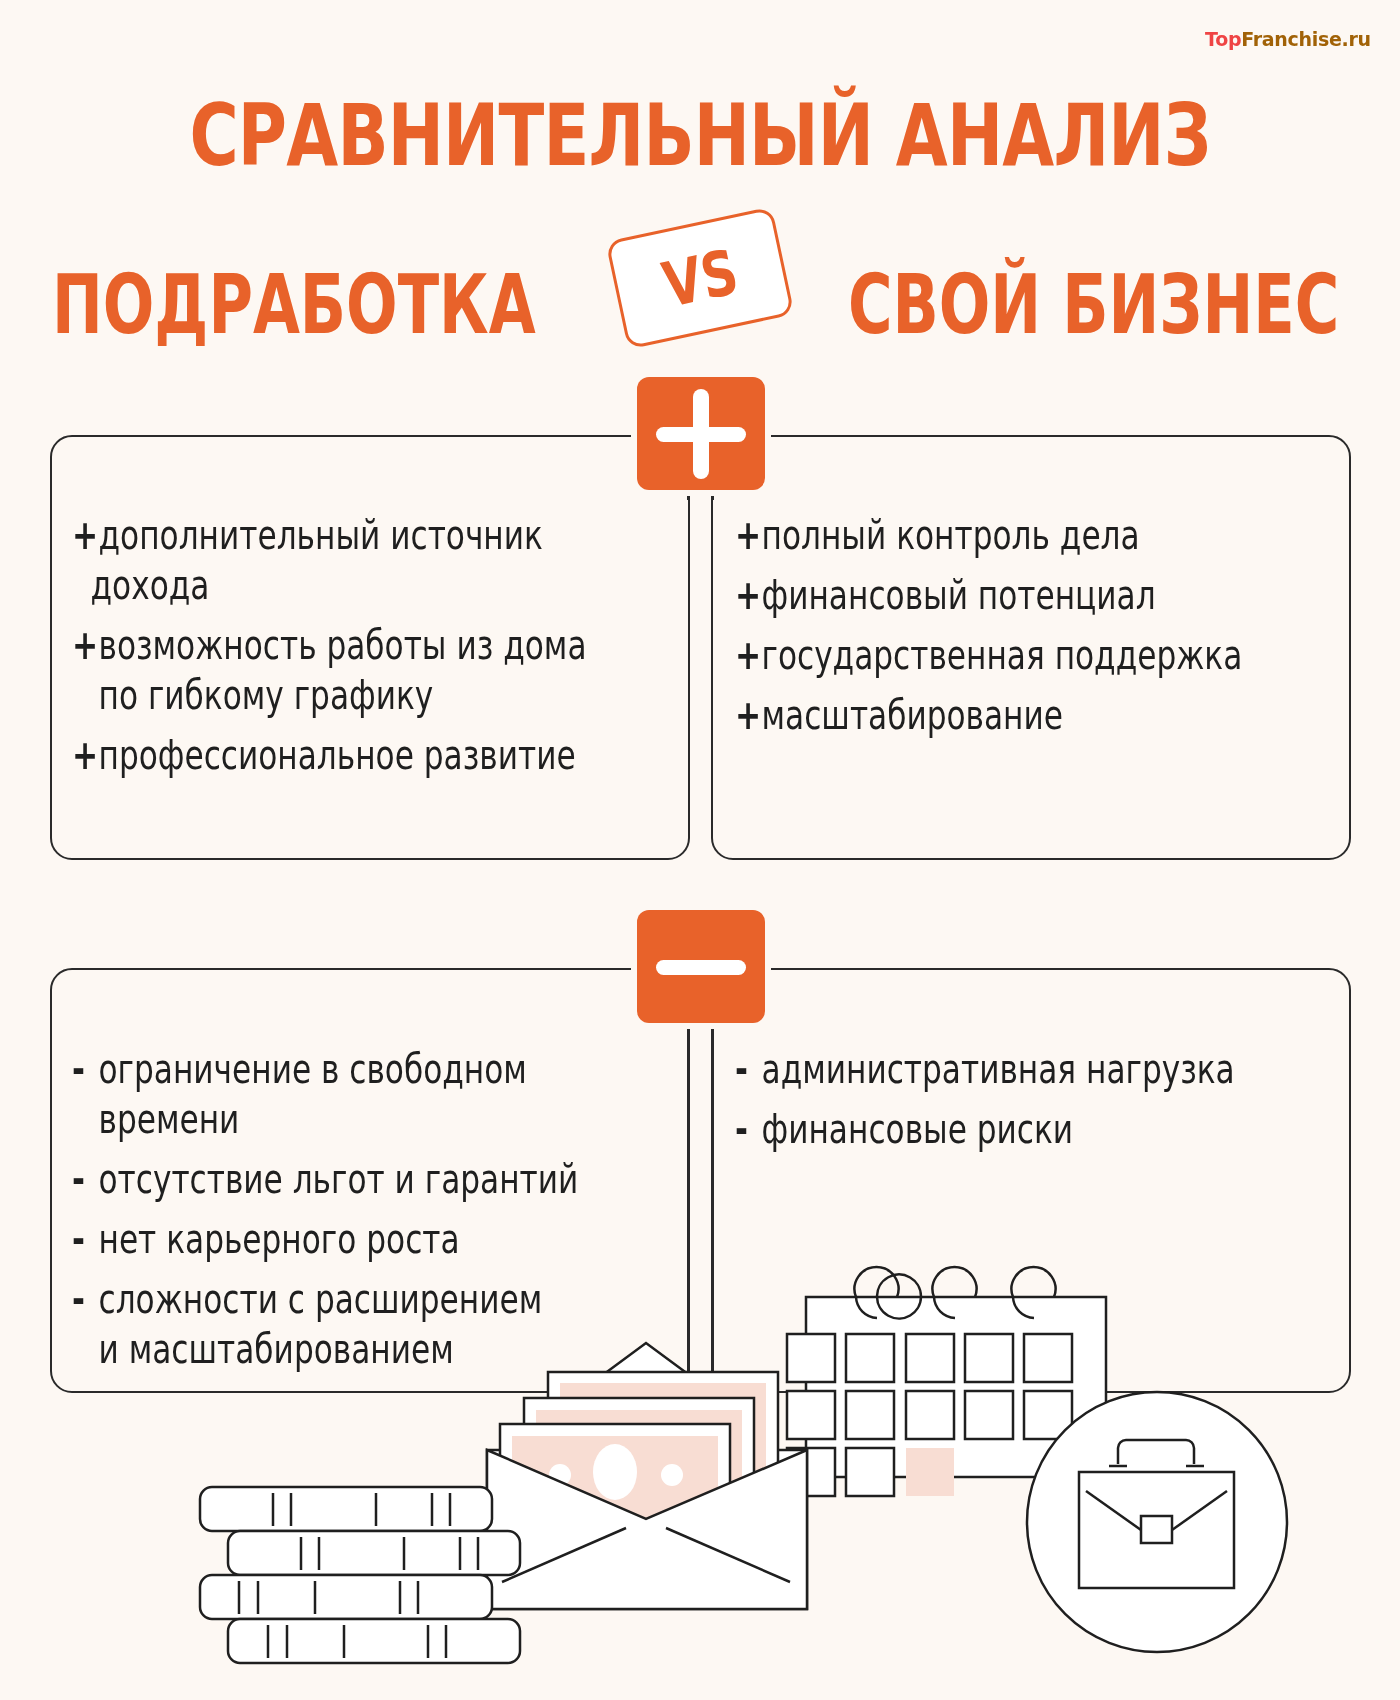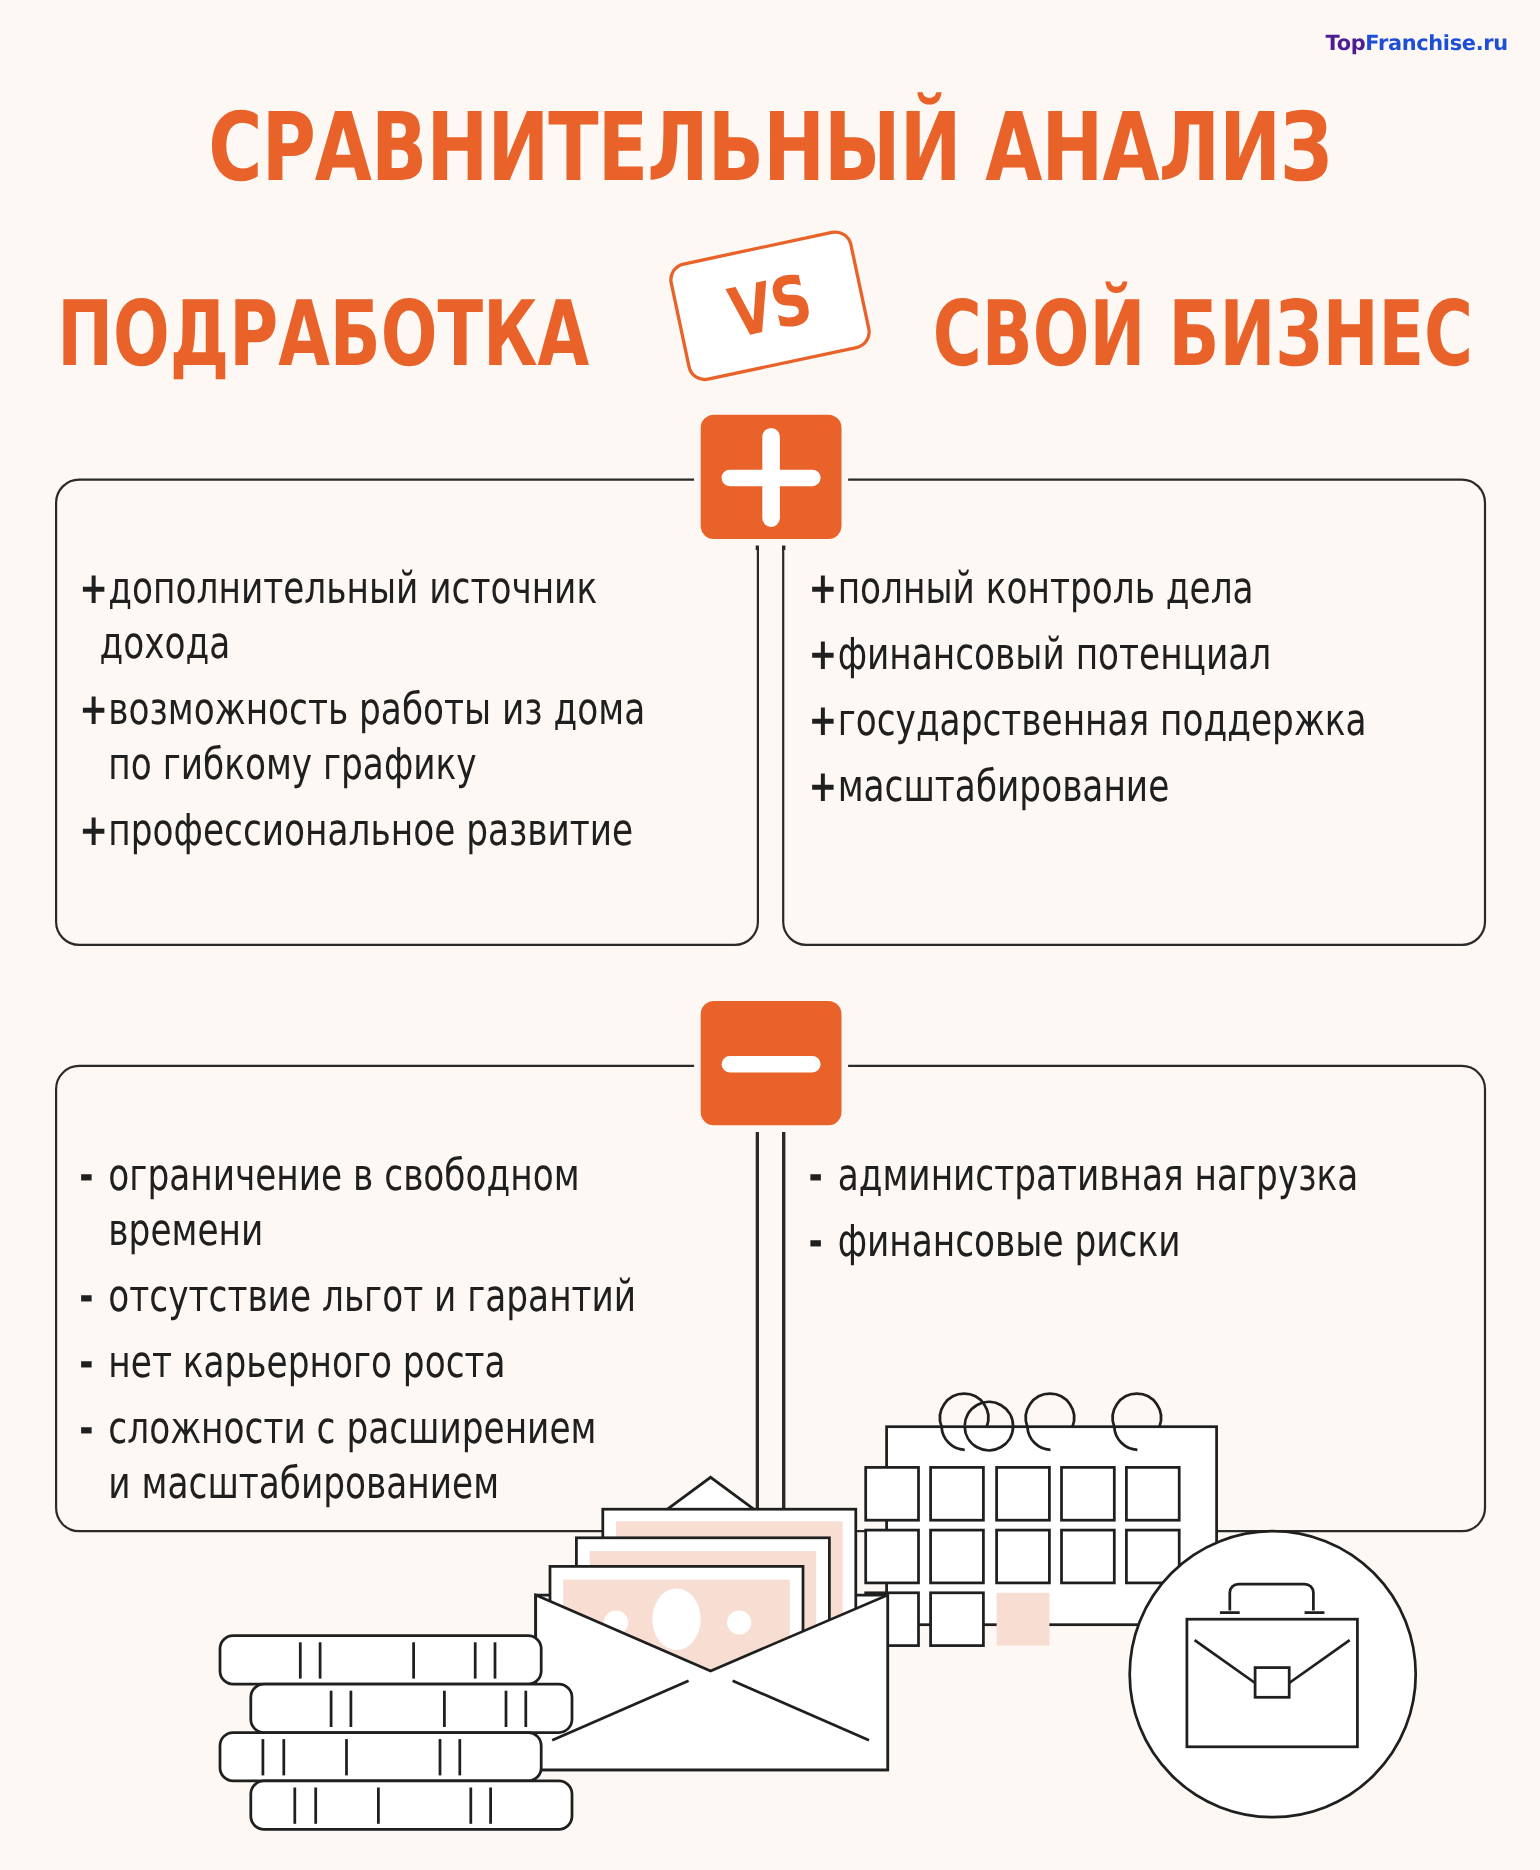--- a/index.html
+++ b/index.html
@@ -1,20 +1,20 @@
 <!DOCTYPE html>
 <html><head>
 <meta charset="utf-8">
 <style>
   html, body { margin:0; padding:0; }
   body { width:1400px; height:1700px; background:#fdf8f3; position:relative; overflow:hidden; font-family:"Liberation Sans", sans-serif; }
   .abs { position:absolute; }
   .brand { left:1205px; top:28px; font-family:"DejaVu Sans", sans-serif; font-weight:bold; font-size:19px; letter-spacing:-0.3px; }
-  .brand .top { color:#4c1d95; }
-  .brand .rest { color:#1d4ed8; }
+  .brand .top { color:#ef4444; }
+  .brand .rest { color:#a16207; }
   .title { left:0; top:92px; width:1400px; text-align:center; color:#e8622a; font-family:"DejaVu Sans", sans-serif; font-weight:bold; font-size:86px; letter-spacing:-1px; transform:scaleX(0.78); transform-origin:center; white-space:nowrap; line-height:1; }
   .side-title { color:#e8622a; font-family:"DejaVu Sans", sans-serif; font-weight:bold; font-size:82px; line-height:1; white-space:nowrap; transform:scaleX(0.74); }
   .left-title { left:52px; top:264px; transform-origin:left center; }
   .right-title { left:848px; top:264px; transform-origin:left center; }
   .vs { left:615px; top:223px; width:170px; height:110px; border:3px solid #e8622a; border-radius:16px; background:#fff; box-sizing:border-box; transform:rotate(-12deg); display:flex; align-items:center; justify-content:center; }
   .vs span { color:#e8622a; font-family:"DejaVu Sans", sans-serif; font-weight:bold; font-size:62px; transform:scaleX(0.8); display:inline-block; }
   .panel { border:2.5px solid #2a2a2a; border-radius:22px; box-sizing:border-box; }
   .badge { width:128px; height:113px; background:#e8622a; border-radius:12px; box-shadow:0 0 0 6px #fdf8f3; }
   .badge .h { position:absolute; left:19px; top:50px; width:90px; height:15px; background:#fff; border-radius:8px; }
   .badge .v { position:absolute; left:56px; top:12px; width:16px; height:90px; background:#fff; border-radius:8px; }

